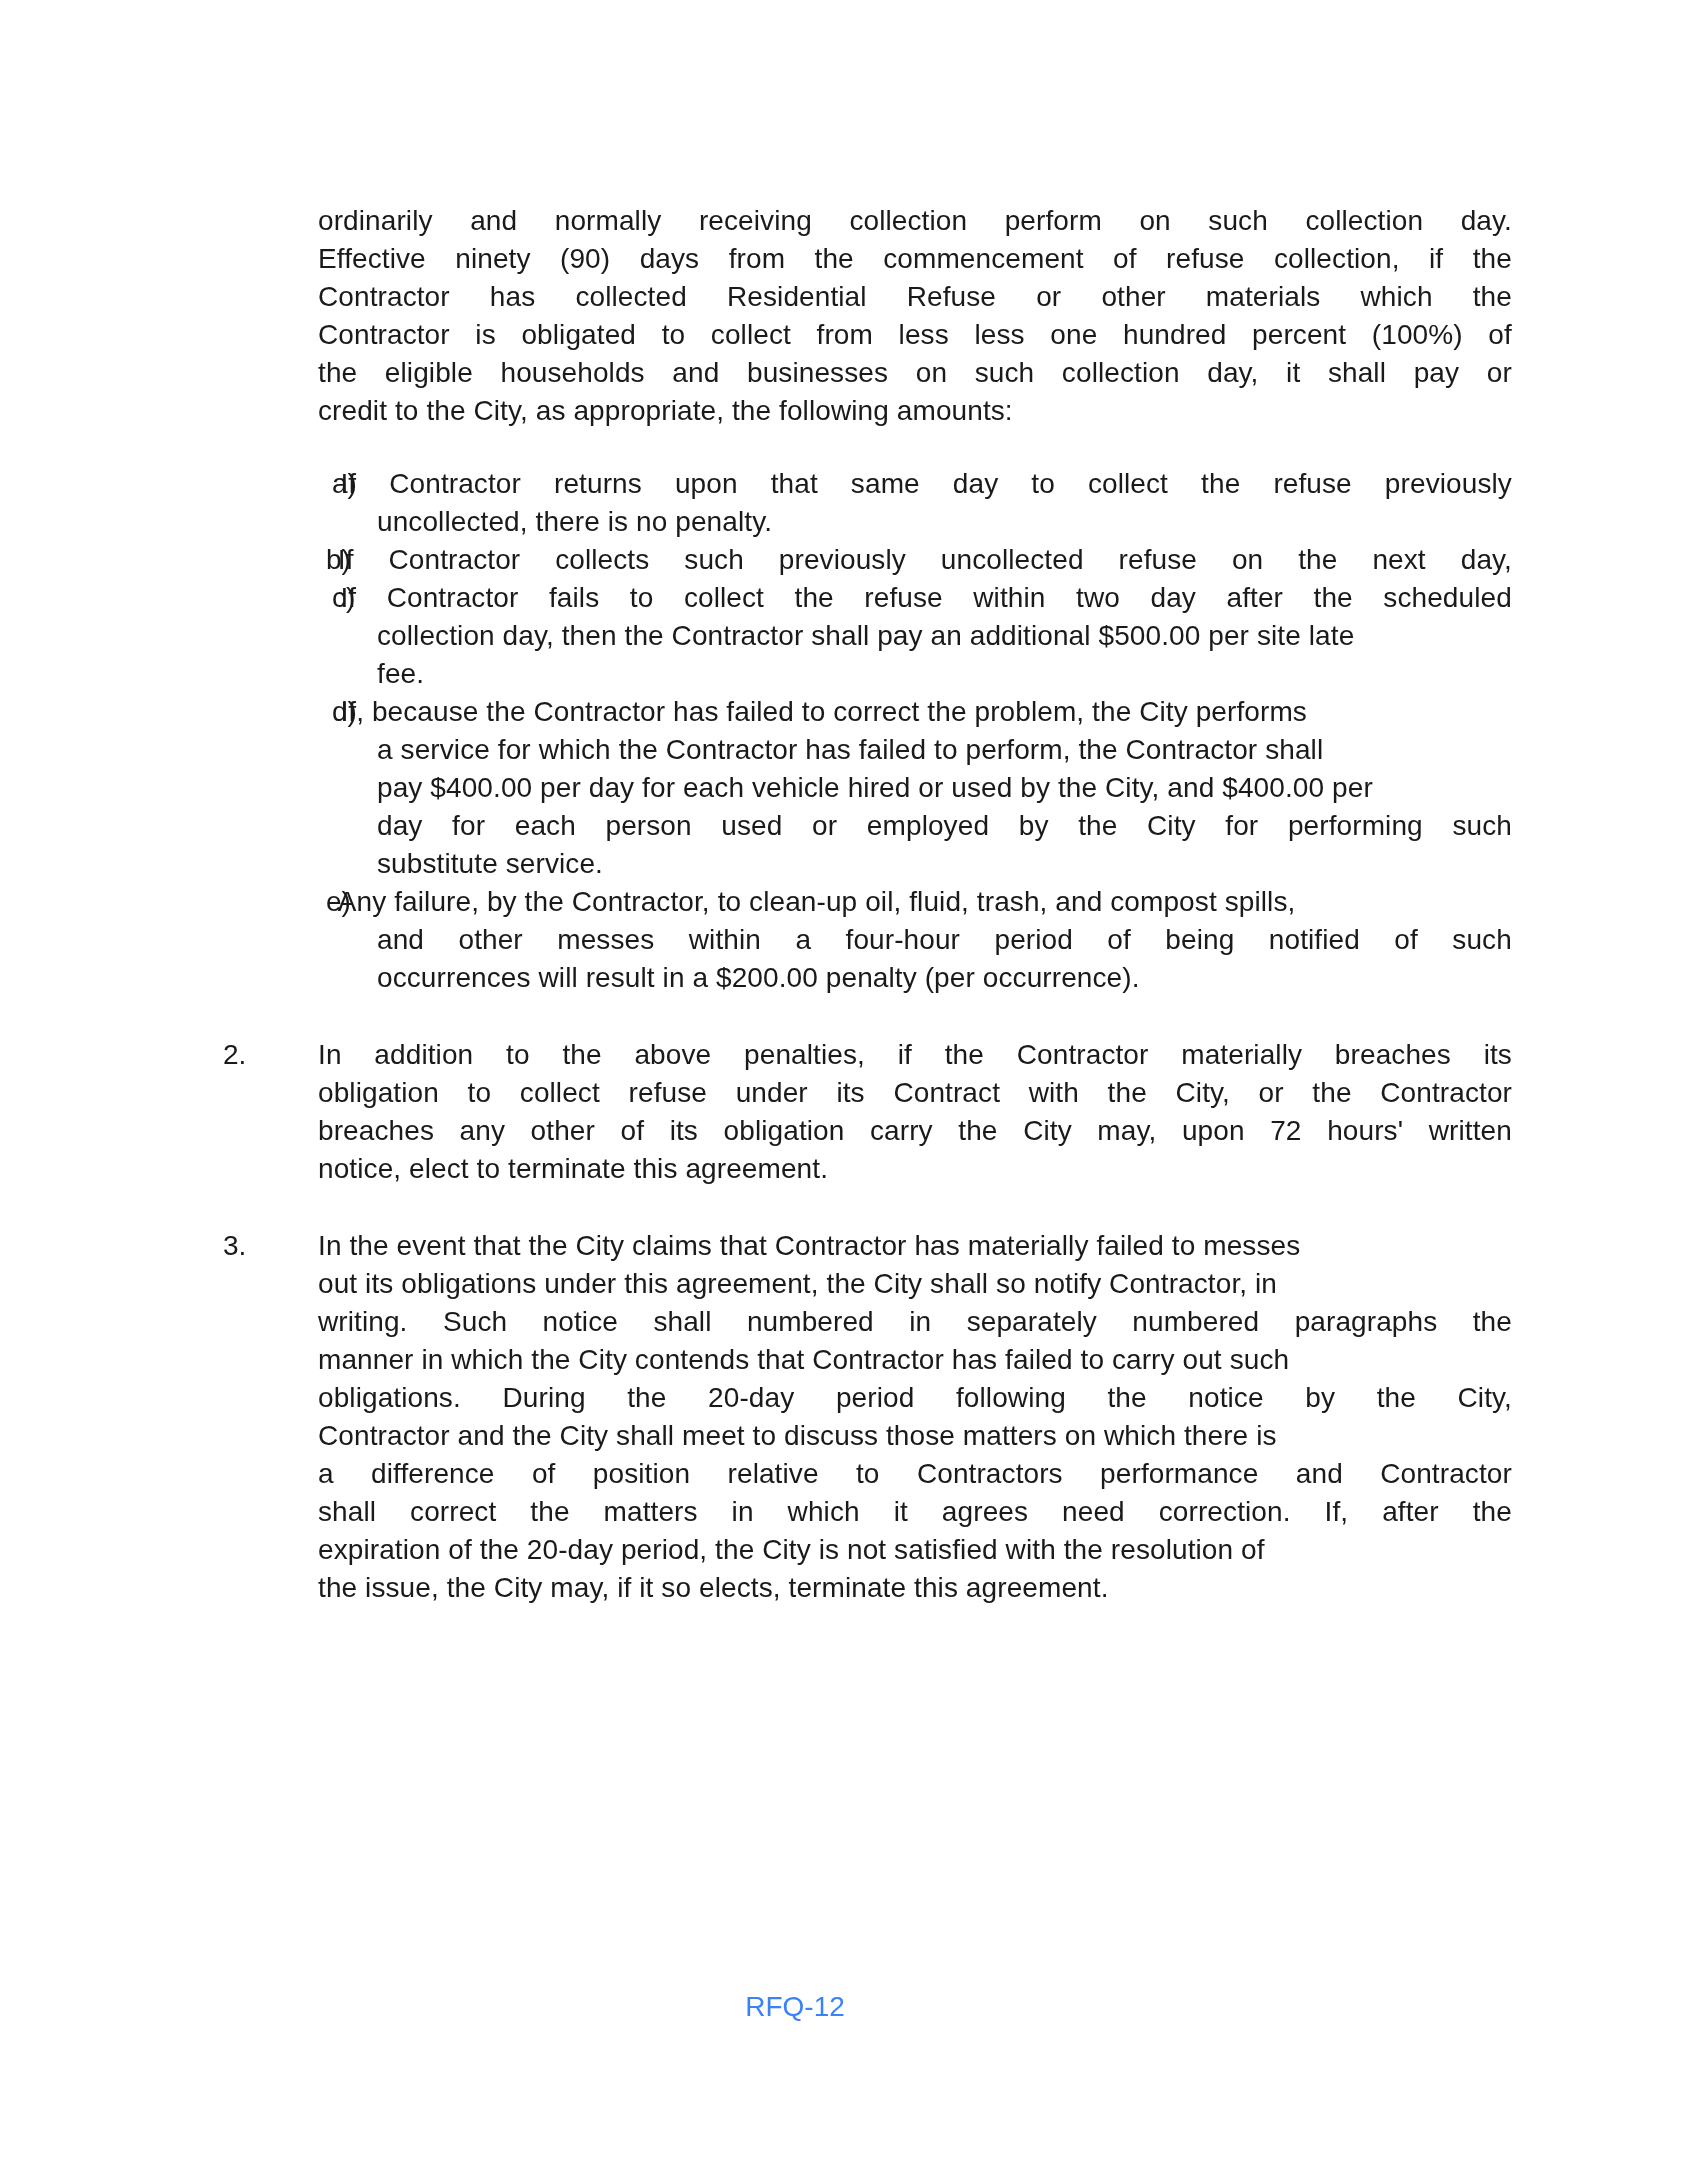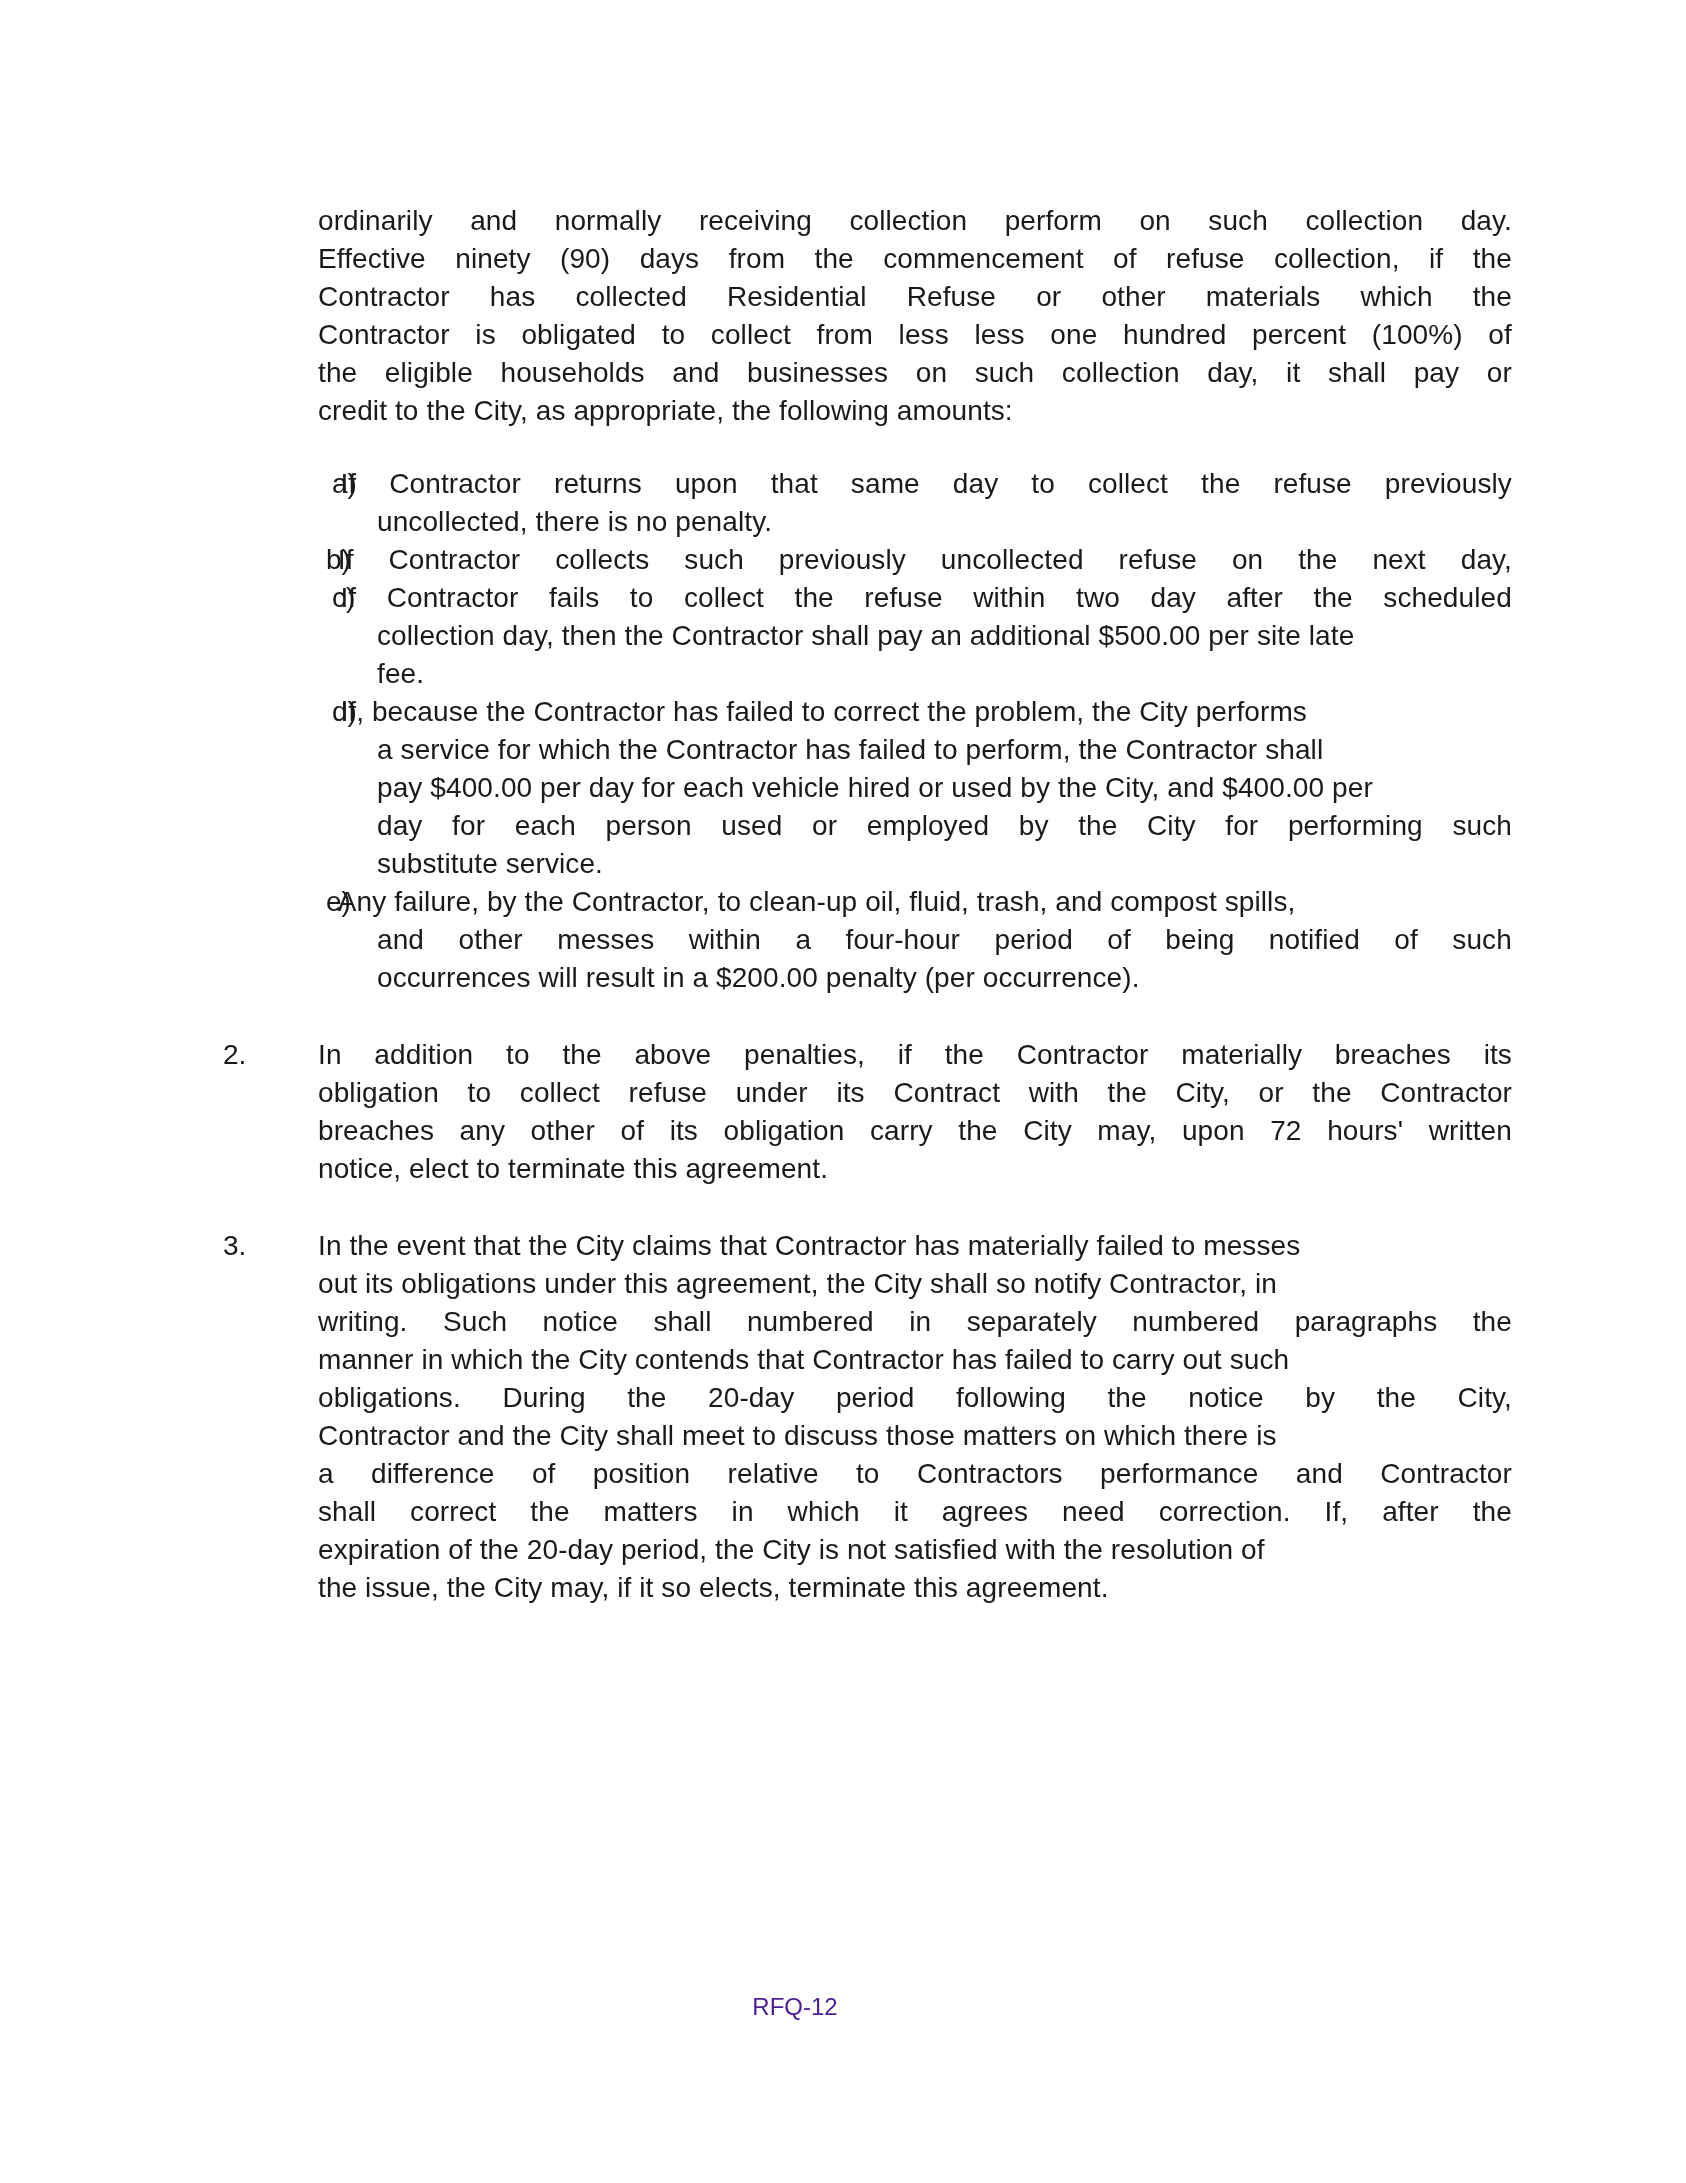--- a/index.html
+++ b/index.html
@@ -75,24 +75,24 @@
   .gap-para   { height: 35px; }
   .gap-block  { height: 39px; }
 
   
   .footer {
     position: absolute;
     left: 0;
     top: 1988px;
     width: 1590px;
     text-align: center;
-    font-size: 24px;
+    font-size: 28px;
     line-height: 38px;
     font-family: "Liberation Sans", sans-serif;
-    color: #4c1d95;
+    color: #3b82f6;
   }
 </style>
 </head>
 <body>
 
 <div class="page">
 
   <div class="content">
 
     <div class="para lvl-body">

